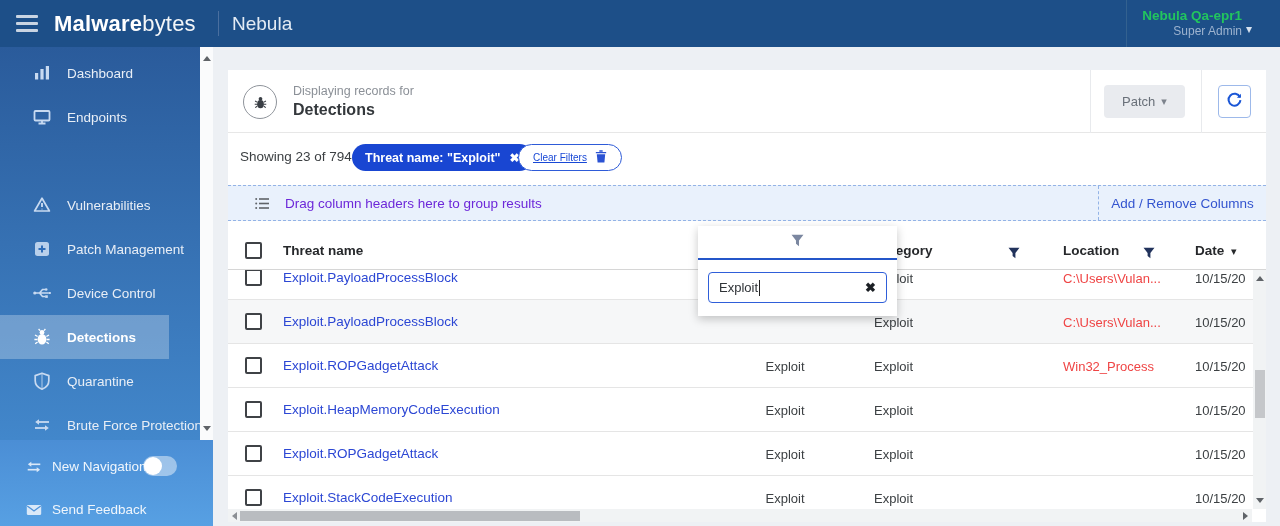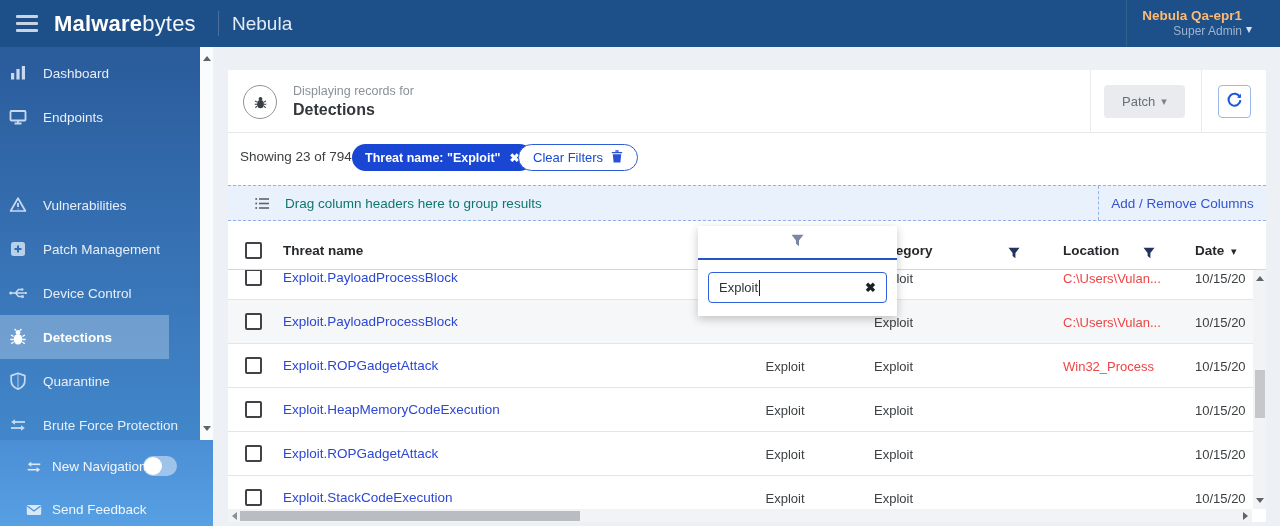--- a/index.html
+++ b/index.html
@@ -12,27 +12,27 @@
   .topbar { left:0; top:0; width:1280px; height:47px; background:#1d4f88; z-index:30; }
   .hamburger { left:16px; top:15px; width:22px; height:17px; cursor:pointer; }
   .hamburger i { display:block; height:3px; margin-bottom:4px; background:#c9d4e2; border-radius:1px; }
   .brand { left:54px; top:0; height:47px; line-height:47px; color:#fff; font-size:22px; letter-spacing:.2px; }
   .brand .b1 { font-weight:800; }
   .brand .b2 { font-weight:400; opacity:.95; }
   .brand-sep { left:218px; top:11px; width:1px; height:25px; background:#4a6f9f; }
   .product { left:232px; top:0; height:47px; line-height:47px; color:#e3ebf4; font-size:19px; font-weight:300; }
   .acct-sep { left:1126px; top:0; width:1px; height:47px; background:#33618f; }
   .account { right:14px; top:7px; text-align:right; padding-right:24px; cursor:pointer; }
-  .acct-name { color:#fdba74; font-size:13.5px; font-weight:700; line-height:17px; }
+  .acct-name { color:#22c55e; font-size:13.5px; font-weight:700; line-height:17px; }
   .acct-role { color:#9db3cf; font-size:12px; line-height:15px; }
   .acct-caret { right:14px; top:15px; color:#d7e2ef; font-size:12px; }
 
   
   .side-scroll { left:0; top:47px; width:200px; height:393px; background:linear-gradient(180deg,#2a5b9b,#4287cb); z-index:20; }
-  .side-item { position:absolute; left:0; width:169px; height:44px; display:flex; align-items:center; padding-left:8px; cursor:pointer; color:#e8eef6; }
+  .side-item { position:absolute; left:0; width:169px; height:44px; display:flex; align-items:center; padding-left:32px; cursor:pointer; color:#e8eef6; }
   .side-item .icn { width:20px; height:20px; color:#c8daf1; flex:none; }
   .side-item .lbl { margin-left:15px; font-size:13.5px; white-space:nowrap; }
   .side-item.active { background:rgba(255,255,255,0.27); }
   .side-item.active .lbl { font-weight:700; color:#fff; }
   .side-item.active .icn { color:#fff; }
   .side-sb { left:200px; top:47px; width:13px; height:393px; background:#fafbfc; z-index:21; }
   .sb-up, .sb-dn { position:absolute; left:3px; width:0; height:0; border-left:4px solid transparent; border-right:4px solid transparent; cursor:pointer; }
   .sb-up { top:9px; border-bottom:5px solid #5f6368; }
   .sb-dn { bottom:9px; border-top:5px solid #5f6368; }
   .side-footer { left:0; top:440px; width:213px; height:86px; background:linear-gradient(180deg,#4b8ed5,#57a0e3); z-index:22; }
@@ -55,26 +55,26 @@
   .export-btn .car { font-size:11px; color:#7d838c; }
   .refresh-btn { left:990px; top:15px; width:33px; height:33px; border:1px solid #9db9ea; border-radius:4px; background:#fff; display:flex; align-items:center; justify-content:center; cursor:pointer; color:#1a56d6; }
   .refresh-btn svg { width:17px; height:17px; }
 
   .filter-row { left:0; top:63px; width:1038px; height:45px; }
   .showing { left:12px; top:16px; font-size:13.5px; color:#3c4043; }
   .chip { left:124px; top:11px; height:27px; background:#1946d2; border-radius:14px; color:#fff; display:flex; align-items:center; padding:0 13px; gap:9px; cursor:pointer; }
   .chip .txt { font-size:12.5px; font-weight:700; }
   .chip .x { font-size:12px; font-weight:700; cursor:pointer; }
   .clear-pill { left:290px; top:11px; height:27px; background:#fff; border:1.5px solid #2e5bd8; border-radius:14px; color:#1848d6; display:flex; align-items:center; padding:0 14px; gap:8px; cursor:pointer; }
-  .clear-pill .txt { font-size:13px; }
+  .clear-pill .txt { font-size:10px;text-decoration:underline; }
   .clear-pill svg { width:12px; height:13px; }
 
   .group-bar { left:0; top:115px; width:1038px; height:36px; background:#e9f1fc; border-top:1px dashed #93b3e6; border-bottom:1px dashed #93b3e6; }
   .group-icn { left:27px; top:11px; width:14px; height:13px; color:#5f6368; }
-  .group-txt { left:57px; top:10px; font-size:13.5px; color:#0f766e; }
+  .group-txt { left:57px; top:10px; font-size:13.5px; color:#6d28d9; }
   .addrem { left:870px; top:0; width:168px; height:34px; border-left:1px dashed #93b3e6; display:flex; align-items:center; justify-content:center; font-size:13.5px; color:#3354cf; cursor:pointer; }
 
   .thead { left:0; top:162px; width:1038px; height:38px; border-bottom:1px solid #d6d6d6; background:#fff; }
   .cb { position:absolute; width:17px; height:17px; border:2px solid #3f4246; border-radius:2px; background:#fff; cursor:pointer; }
   .th-txt { position:absolute; font-size:13.5px; font-weight:700; color:#26282b; top:11px; white-space:nowrap; }
   .funnel { position:absolute; width:12px; height:12px; color:#22335c; cursor:pointer; }
   .date-caret { position:absolute; font-size:11px; color:#26282b; }
 
   .tbody { left:0; top:200px; width:1025px; height:239px; overflow:hidden; }
   .rows-inner { position:relative; margin-top:-14px; }

